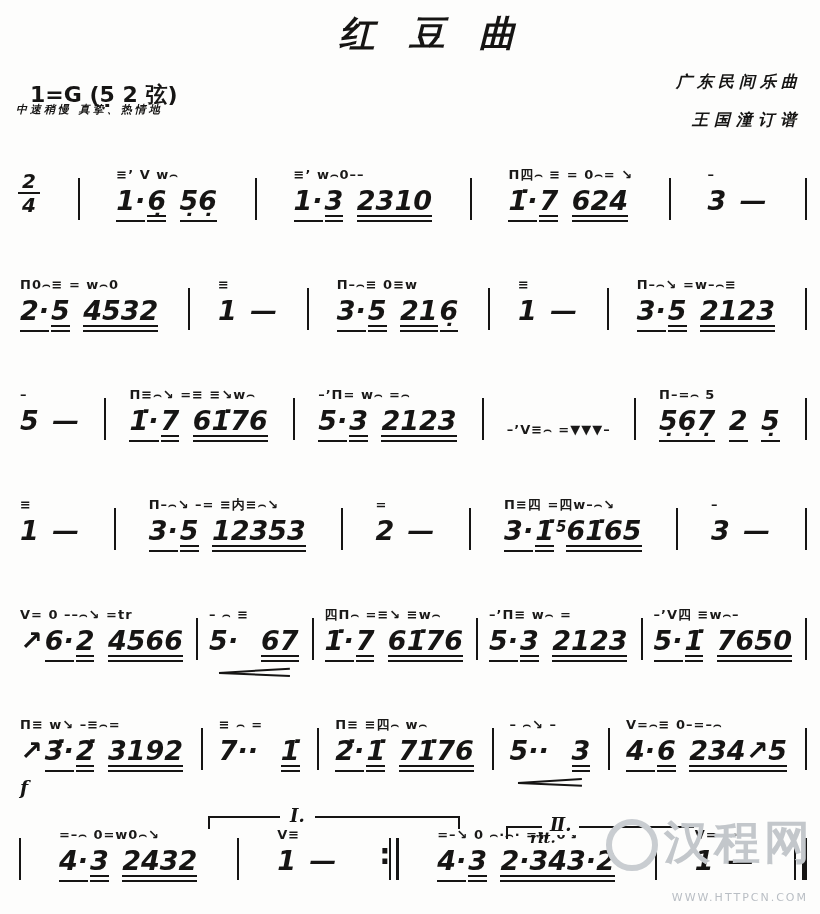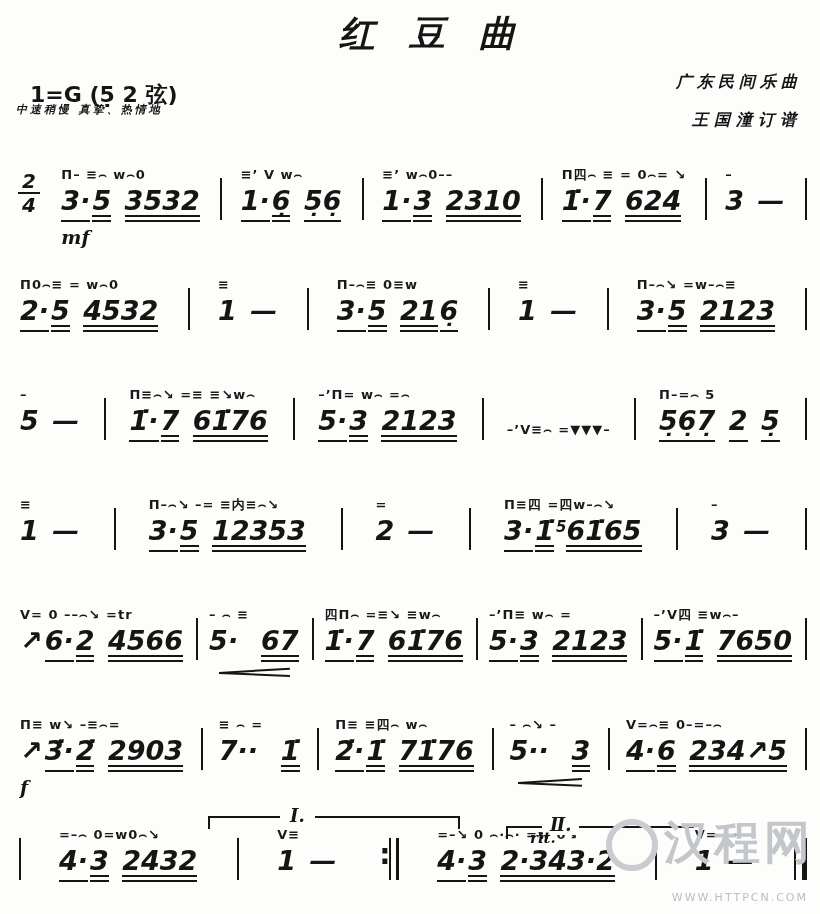--- a/index.html
+++ b/index.html
@@ -82,25 +82,20 @@
   <div class="tempo">中速稍慢  真挚、热情地</div>
   <div class="src">广东民间乐曲</div>
   <div class="arr">王国潼订谱</div>
 
   <div class="score">
       <div class="line">
         <div class="meter">
           <div class="mnum">2</div>
           <div class="mnum">4</div>
         </div>
-        <div class="measure">
-          <div class="marks">П– ≡⌢ w⌢0</div>
-          <div class="notes"><span class="seg u1">3·</span><span class="seg u2">5</span><span class="seg u0">&nbsp;</span><span class="seg u2">3532</span></div>
-          <div class="dyn">mf</div>
-        </div>
         <div class="bar"></div>
         <div class="measure">
           <div class="marks">≡’ V w⌢</div>
           <div class="notes"><span class="seg u1">1·</span><span class="seg u2">6̣</span><span class="seg u0">&nbsp;</span><span class="seg u1">5̣6̣</span></div>
         </div>
         <div class="bar"></div>
         <div class="measure">
           <div class="marks">≡’ w⌢0––</div>
           <div class="notes"><span class="seg u1">1·</span><span class="seg u2">3</span><span class="seg u0">&nbsp;</span><span class="seg u2">2310</span></div>
         </div>
@@ -220,21 +215,21 @@
         <div class="bar"></div>
         <div class="measure">
           <div class="marks">–’V四 ≡w⌢–</div>
           <div class="notes"><span class="seg u1">5·</span><span class="seg u2">1̇</span><span class="seg u0">&nbsp;</span><span class="seg u2">7650</span></div>
         </div>
         <div class="bar"></div>
       </div>
       <div class="line">
         <div class="measure">
           <div class="marks">П≡ w↘ –≡⌢=</div>
-          <div class="notes"><span class="seg u0">↗</span><span class="seg u1">3̇·</span><span class="seg u2">2̇</span><span class="seg u0">&nbsp;</span><span class="seg u2">2903</span></div>
+          <div class="notes"><span class="seg u0">↗</span><span class="seg u1">3̇·</span><span class="seg u2">2̇</span><span class="seg u0">&nbsp;</span><span class="seg u2">3192</span></div>
           <div class="dyn">f</div>
         </div>
         <div class="bar"></div>
         <div class="measure">
           <div class="marks">≡ ⌢ =</div>
           <div class="notes"><span class="seg u0">7··</span><span class="seg u0">&nbsp;&nbsp;</span><span class="seg u2">1̇</span></div>
         </div>
         <div class="bar"></div>
         <div class="measure">
           <div class="marks">П≡ ≡四⌢ w⌢</div>

